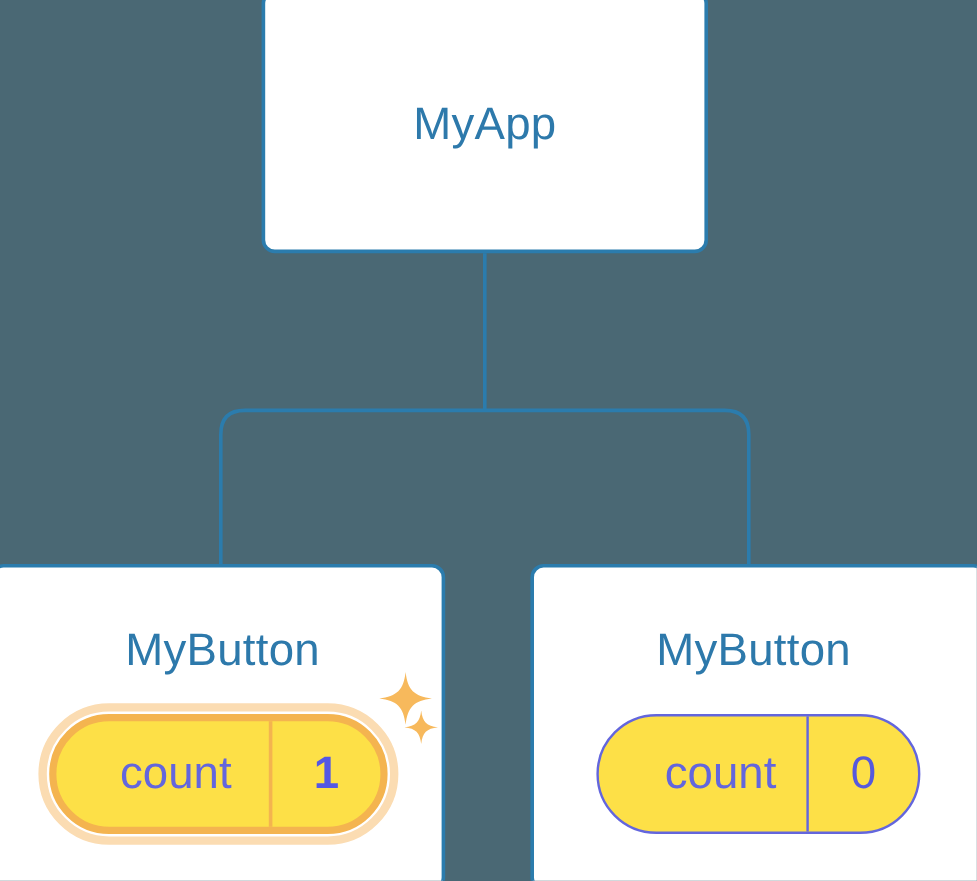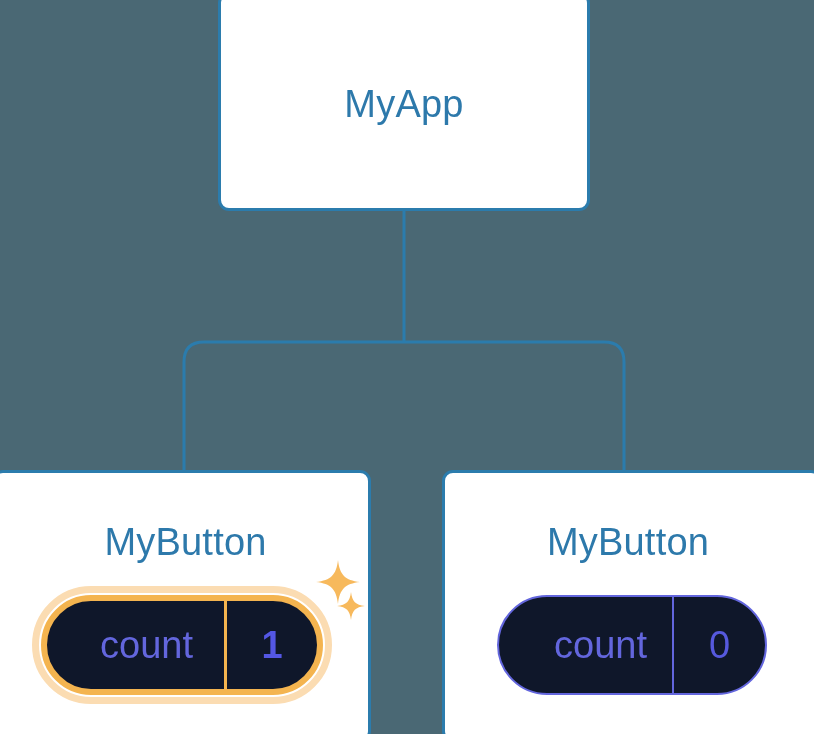--- a/index.html
+++ b/index.html
@@ -76,21 +76,21 @@
   #node-btn-right .node-title { left: 0; right: 8px; }
 
   
   .pill-wrap {
     position: absolute;
   }
   .pill {
     position: relative;
     display: flex;
     align-items: stretch;
-    background: #0f172a;
+    background: #fde047;
     box-sizing: border-box;
     border-radius: 999px;
   }
   .pill-key, .pill-val {
     display: flex;
     align-items: center;
     justify-content: center;
     box-sizing: border-box;
     white-space: nowrap;
   }

